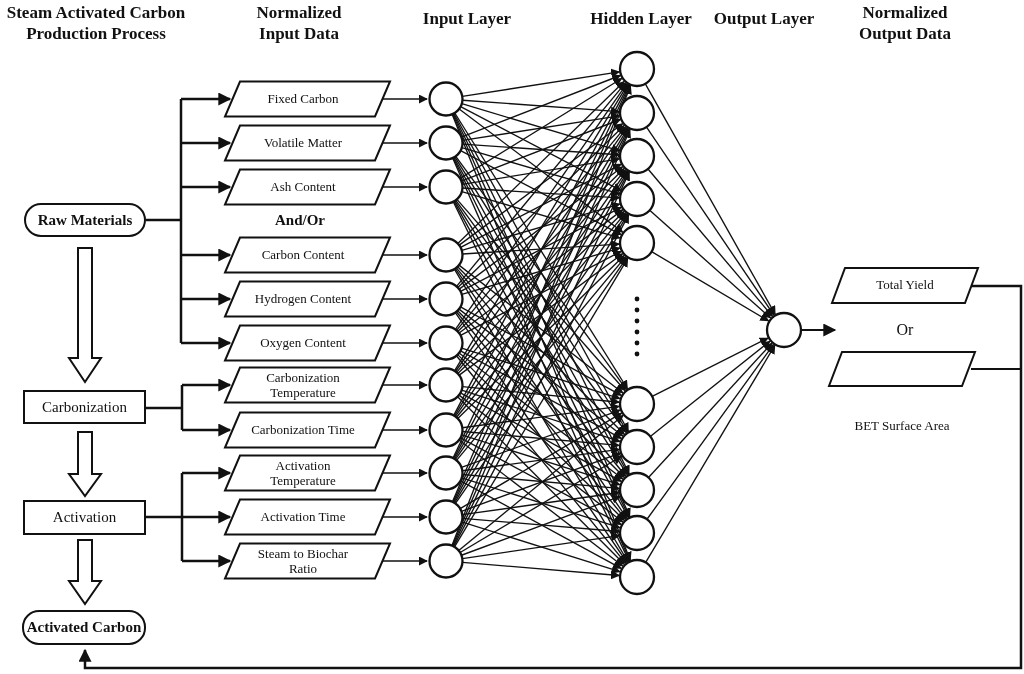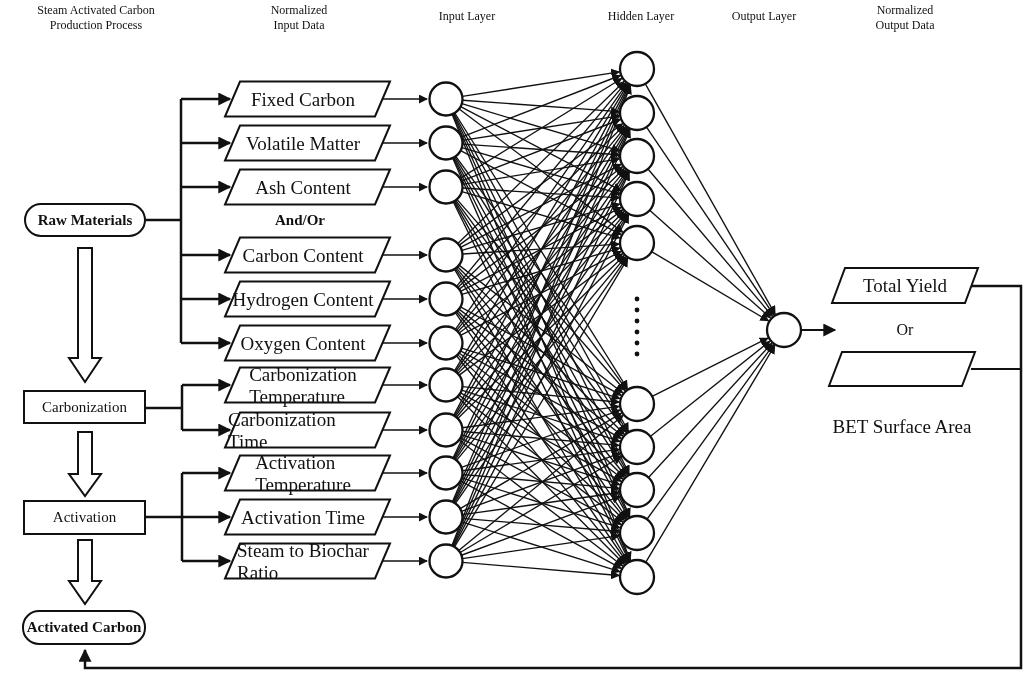--- a/index.html
+++ b/index.html
@@ -2,32 +2,32 @@
 <html><head>
 <meta charset="utf-8">
 <style>
   html,body { margin:0; padding:0; background:#ffffff; }
   .canvas {
     position:relative; width:1024px; height:674px; background:#ffffff;
     font-family:"Liberation Serif", serif; color:#111111; overflow:hidden;
   }
   .canvas > svg { position:absolute; left:0; top:0; }
   .hdr {
-    position:absolute; font-weight:normal; font-size:12px; line-height:1.22;
+    position:absolute; font-weight:bold; font-size:17px; line-height:1.22;
     text-align:center; white-space:pre-line;
   }
   .fbox {
     position:absolute; border:2px solid #111111; background:#ffffff;
     display:flex; align-items:center; justify-content:center;
     font-size:15px; box-sizing:border-box; text-align:center;
   }
   .rounded { border-radius:17px;font-weight:bold; }
   .plabel, .olabel {
     position:absolute; display:flex; align-items:center; justify-content:center;
-    text-align:left; font-size:19px; line-height:1.15; white-space:pre-line;
+    text-align:center; font-size:13px; line-height:1.15; white-space:pre-line;
     pointer-events:none;
   }
   .midlabel {
     position:absolute; display:flex; align-items:center; justify-content:center;
     text-align:center; font-size:15px;
   }
   .bold { font-weight:bold; }
 </style>
 </head>
 <body>

